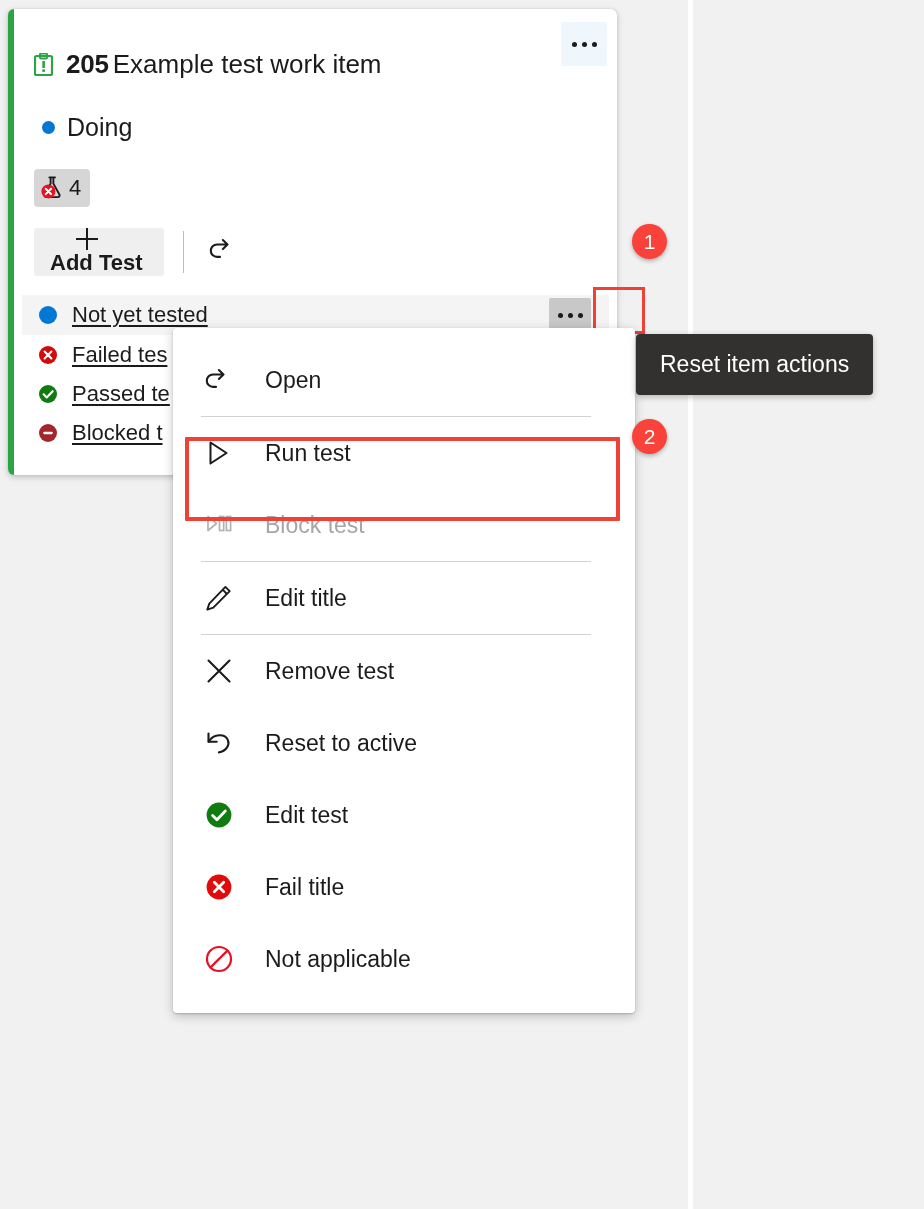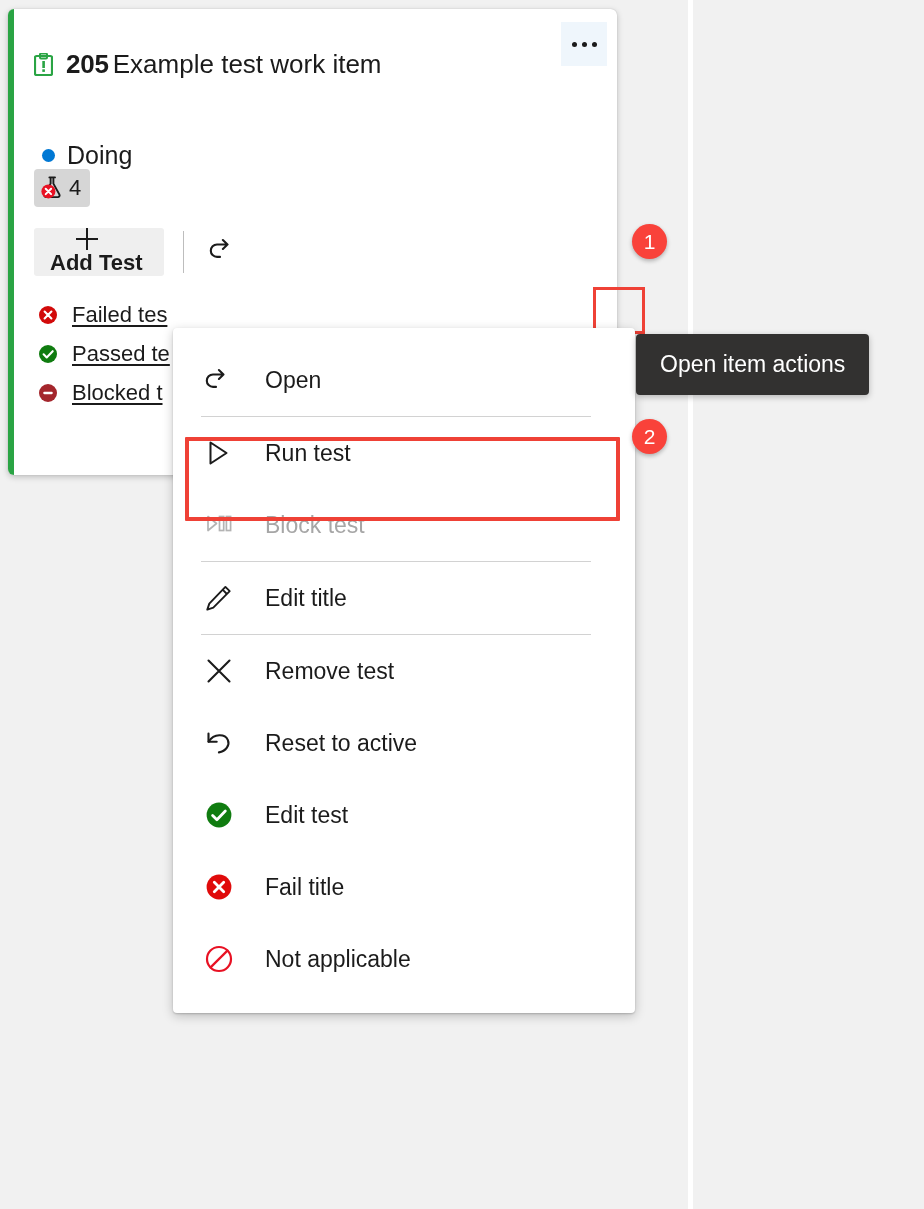--- a/index.html
+++ b/index.html
@@ -117,21 +117,20 @@
     white-space: nowrap;
   }
 
   
   .state-row {
     position: absolute;
     left: 34px;
     top: 104px;
     display: flex;
     align-items: center;
-    margin-top: 28px;
   }
   .state-dot {
     width: 13px;
     height: 13px;
     border-radius: 50%;
     background: #0078d4;
     margin-right: 12px;
   }
   .state-label {
     font-size: 25px;
@@ -429,20 +428,33 @@
     <div class="open-tb-btn">
       <span>
         <svg width="30" height="30" viewBox="0 0 30 30">
           <path d="M9 9.5h10.5M19.5 9.5l-4.6-4.4M19.5 9.5l-4.6 4.4M9 9.5a6.2 6.2 0 0 0 0 12.4h3" fill="none" stroke="#1b1b1b" stroke-width="2.1" stroke-linecap="round" stroke-linejoin="round"></path>
         </svg>
       </span>
     </div>
   </div>
 
   <div class="test-list">
+    <div class="test-row hovered">
+      <span class="st-icon">
+        <svg width="22" height="22" viewBox="0 0 22 22">
+            <circle cx="11" cy="11" r="9" fill="#0078d4"></circle>
+          </svg>
+      </span>
+      <span class="test-name">Not yet tested</span>
+      <span class="row-menu-btn">
+        <span class="dot"></span>
+        <span class="dot"></span>
+        <span class="dot"></span>
+      </span>
+    </div>
 
     <div class="test-row tight">
       <span class="st-icon">
         <svg width="22" height="22" viewBox="0 0 22 22">
           <circle cx="11" cy="11" r="9" fill="#d20a0a"></circle>
           <path d="M7.6 7.6l6.8 6.8M14.4 7.6l-6.8 6.8" stroke="#ffffff" stroke-width="2.1" stroke-linecap="round"></path>
         </svg>
       </span>
       <span class="test-name">Failed tes</span>
     </div>
@@ -565,17 +577,17 @@
         <path d="M6.6 23.4L23.4 6.6" stroke="#e81123" stroke-width="2.2" stroke-linecap="round"></path>
       </svg>
     </span>
     <span class="mi-label">Not applicable</span>
   </div>
 </div>
 
 <div class="run-highlight"></div>
 
 <div class="tooltip">
-  <span class="tooltip-text">Open item actions</span>
+  <span class="tooltip-text">Reset item actions</span>
 </div>
 
 <div class="badge badge-1">1</div>
 <div class="badge badge-2">2</div>
 
 </body></html>

